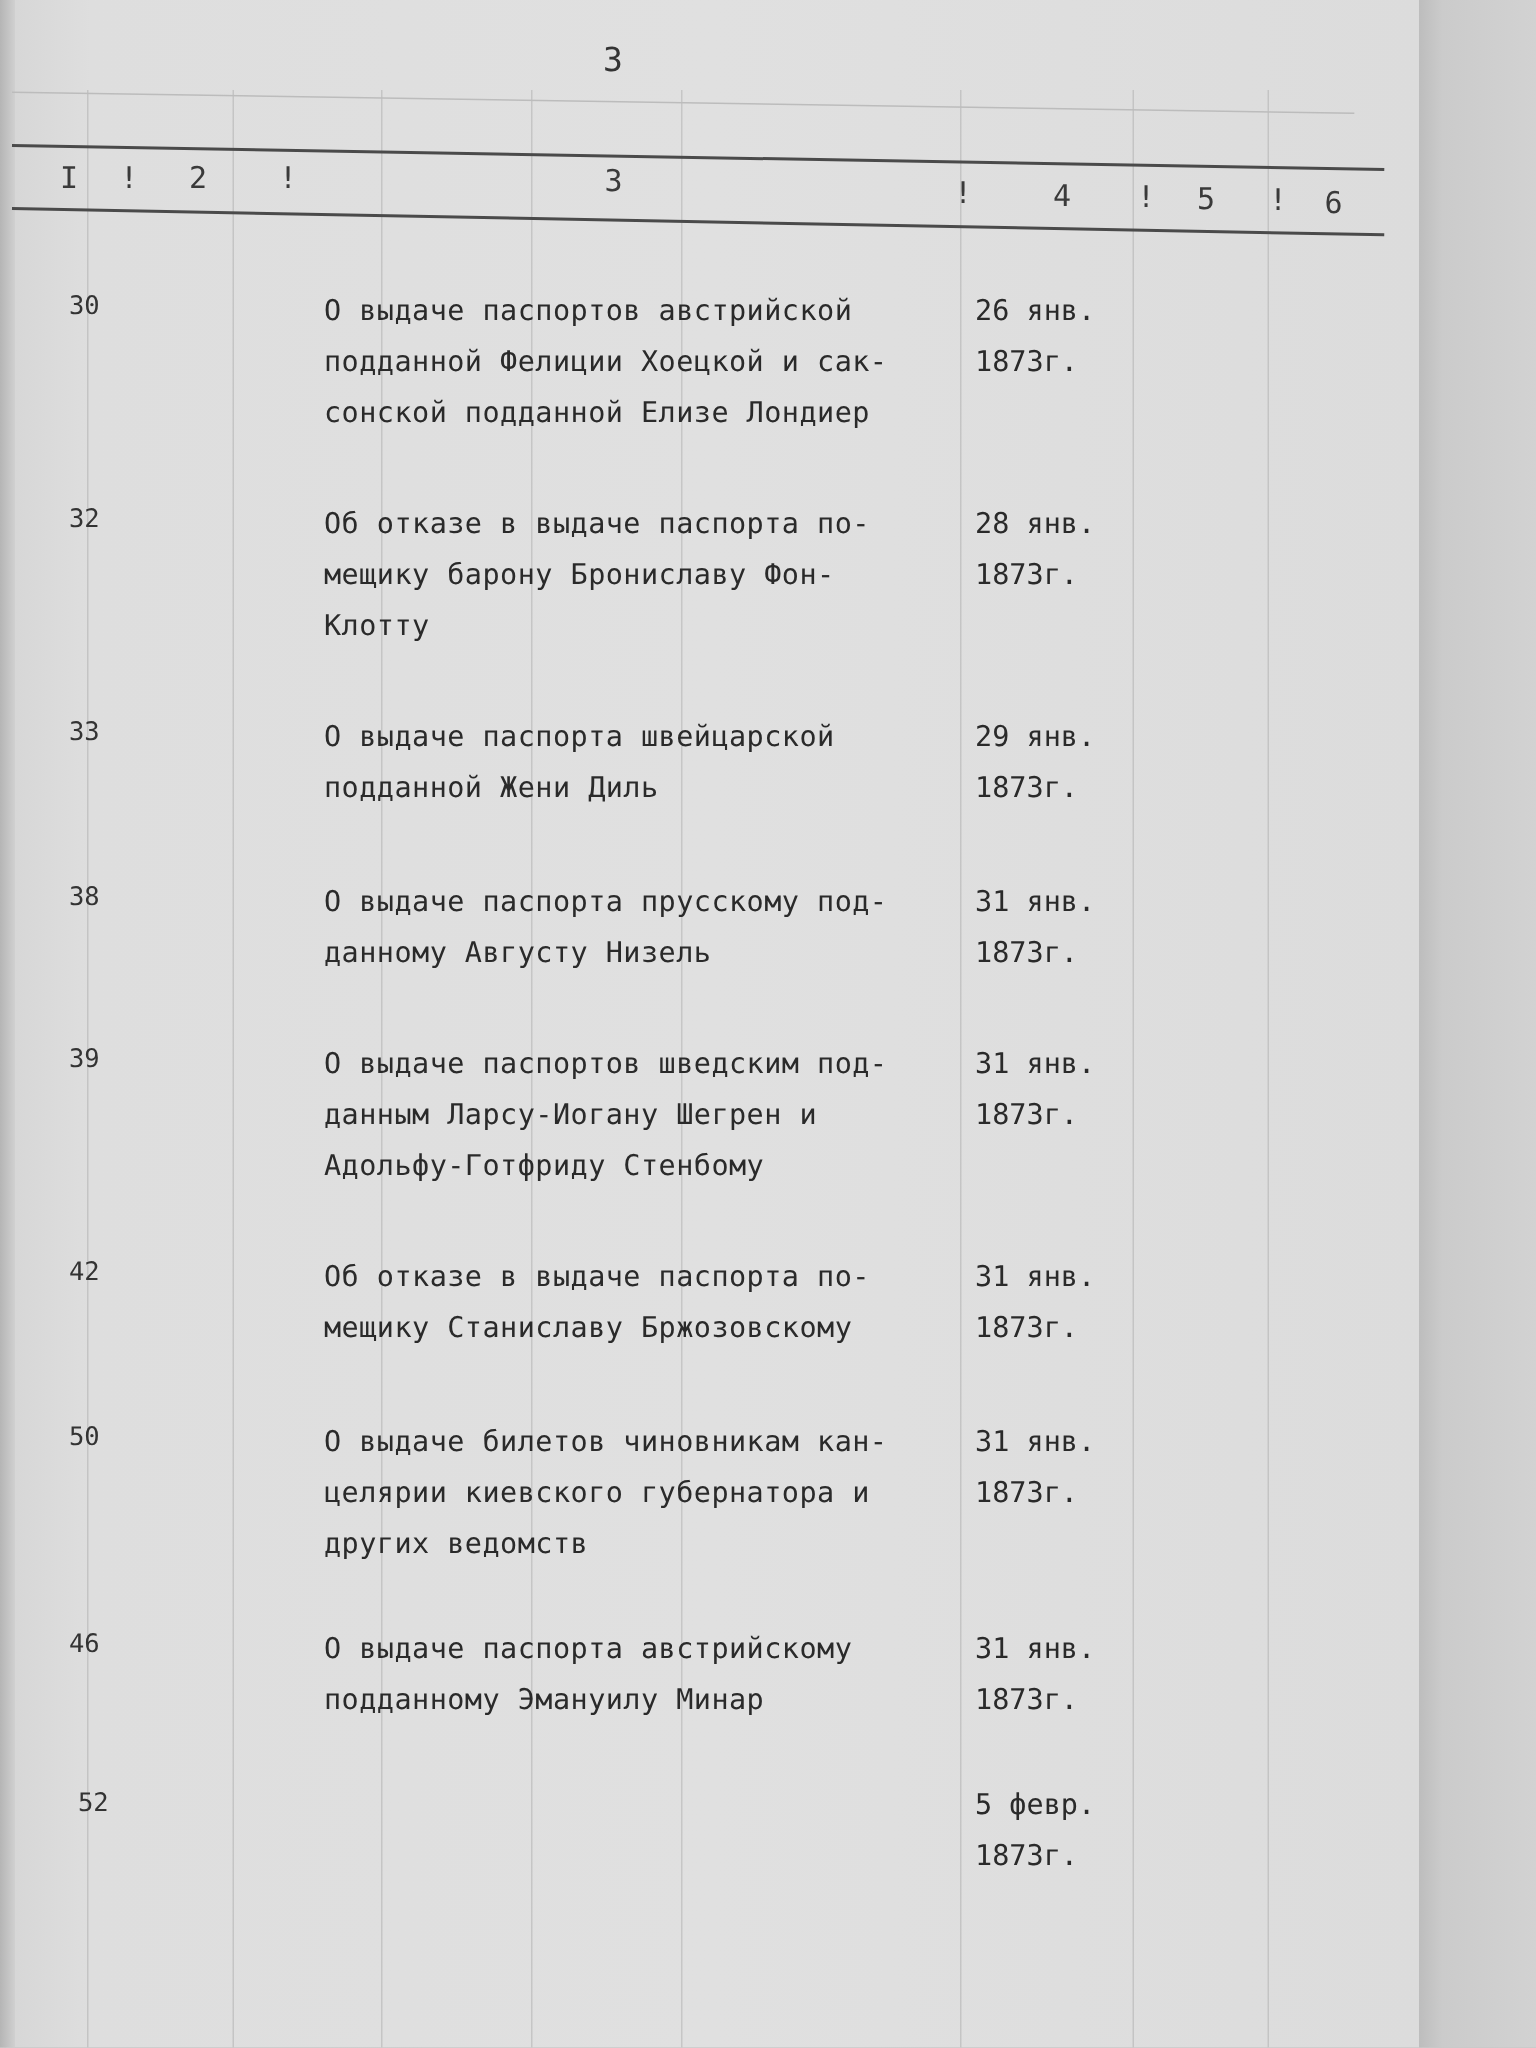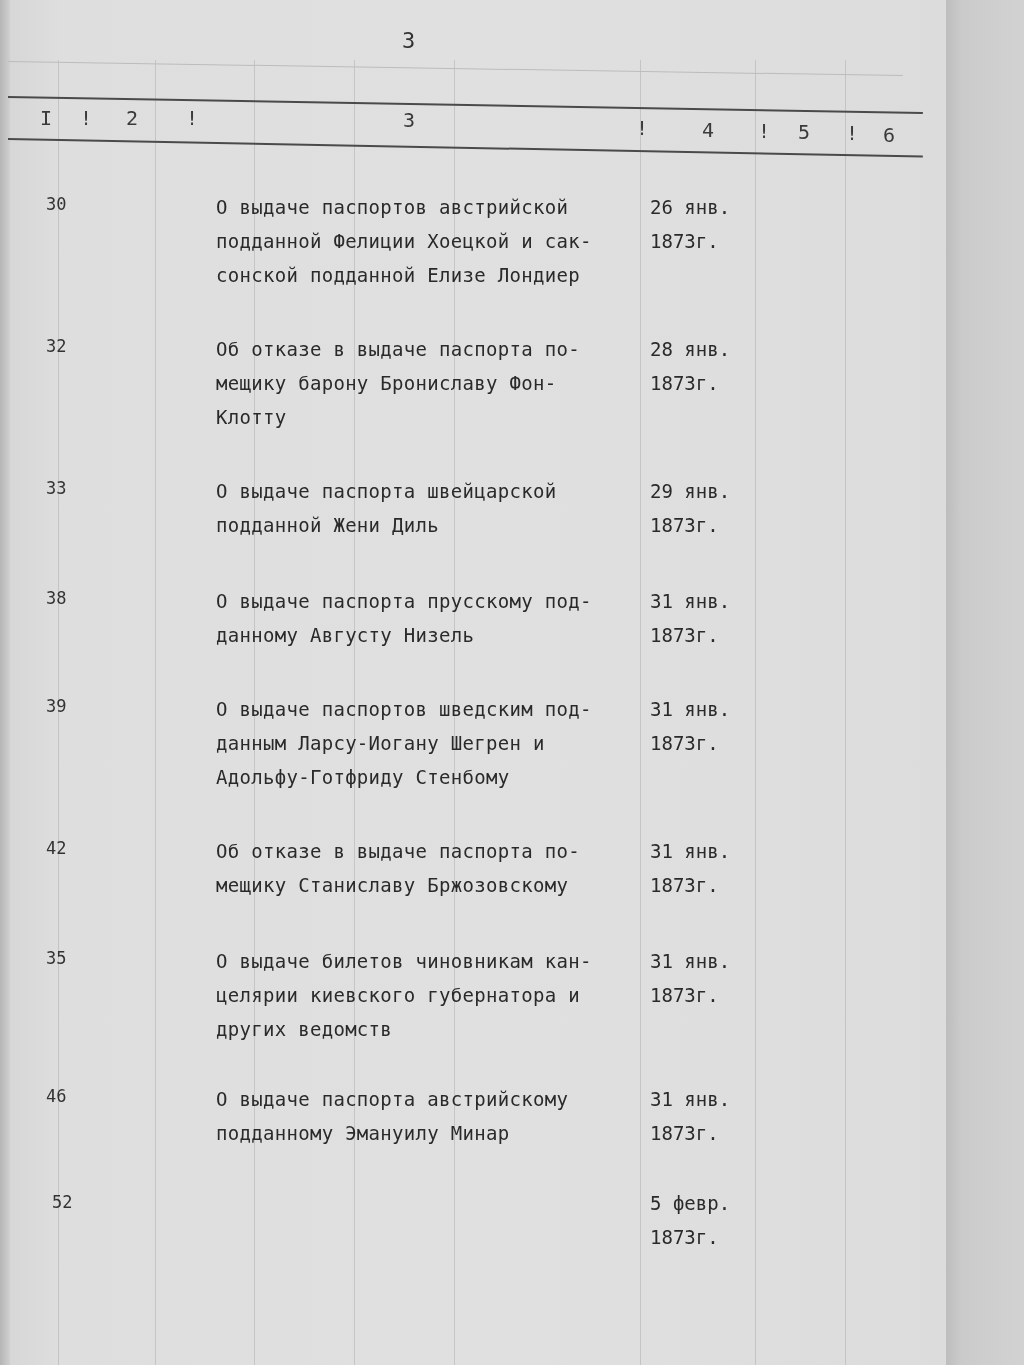--- a/index.html
+++ b/index.html
@@ -148,21 +148,21 @@
     <div>Об отказе в выдаче паспорта по-</div>
     <div>мещику Станиславу Бржозовскому</div>
   </div>
   <div class="date" style="top:-4px">
     <div>31 янв.</div>
     <div>1873г.</div>
   </div>
 </div>
 
 <div class="row" style="top:948px">
-  <span class="num">35</span>
+  <span class="num">50</span>
   <div class="desc" style="top:-4px">
     <div>О выдаче билетов чиновникам кан-</div>
     <div>целярии киевского губернатора и</div>
     <div>других ведомств</div>
   </div>
   <div class="date" style="top:-4px">
     <div>31 янв.</div>
     <div>1873г.</div>
   </div>
 </div>

